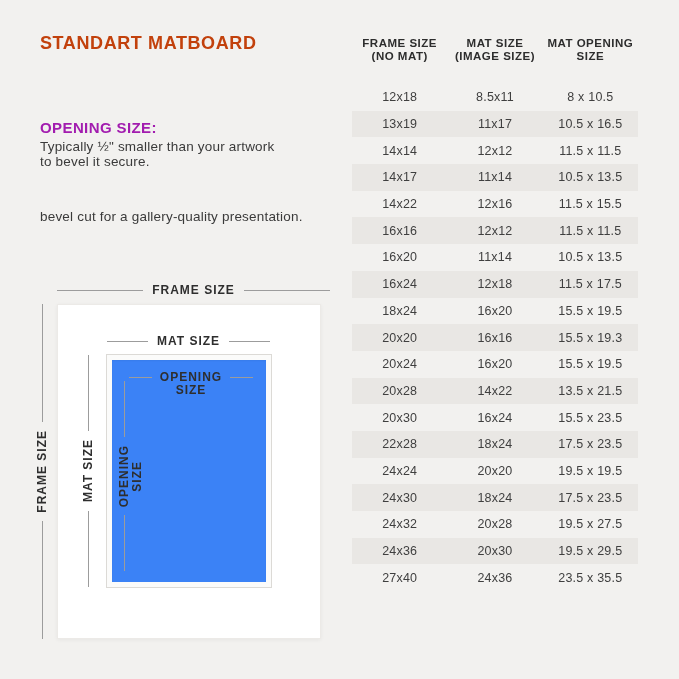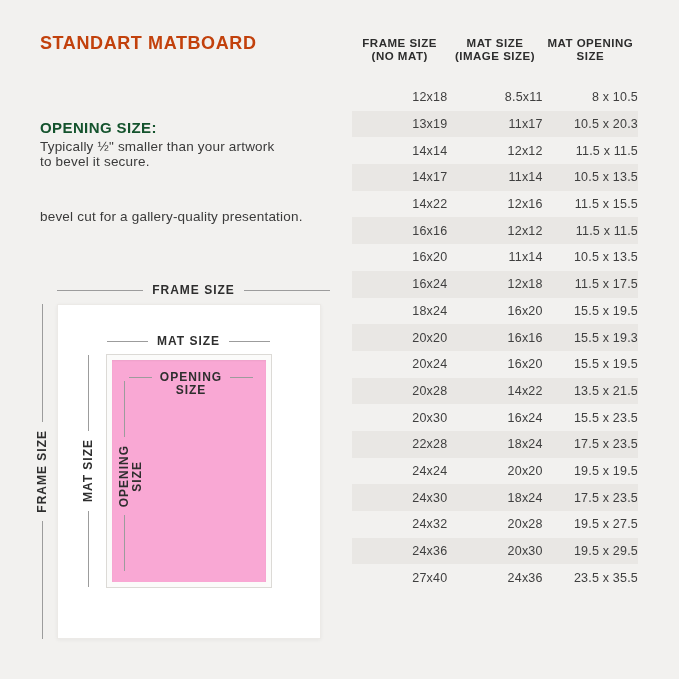--- a/index.html
+++ b/index.html
@@ -13,21 +13,21 @@
   .title{
     position:absolute;left:40px;top:33px;
     font-size:18px;font-weight:700;line-height:1.13;
     letter-spacing:.6px;color:#c2410c;
   }
   .section{position:absolute;left:40px;width:300px;}
   .sec-opening{top:120px;}
   .sec-bevel{top:194px;}
   .section h2{
     margin:0 0 3px 0;font-size:15px;font-weight:700;
-    letter-spacing:.4px;color:#14532d;line-height:16px;
+    letter-spacing:.4px;color:#a21caf;line-height:16px;
   }
   .section p{margin:0;font-size:13.5px;line-height:15px;color:#3a3a3a;letter-spacing:.2px;}
   
   .diagram{position:absolute;left:40px;top:283px;width:295px;height:366px;}
   .hline{flex:1;height:1px;background:#9c9c9c;}
   .vline{flex:1;width:1px;background:#9c9c9c;}
   .diag-label{
     font-size:12px;font-weight:600;letter-spacing:1px;color:#2e2e2e;
     white-space:nowrap;line-height:13px;text-align:center;
   }
@@ -44,21 +44,21 @@
   .v-frame{
     position:absolute;left:-4px;top:21px;width:12px;height:335px;
     display:flex;flex-direction:column;align-items:center;gap:8px;
   }
   .mat-row{
     position:absolute;left:49px;top:29px;width:163px;height:14px;
     display:flex;align-items:center;gap:9px;
   }
   .mat-box{
     position:absolute;left:49px;top:50px;width:164px;height:232px;
-    background:#f9a8d4;border:5px solid #fbfbfa;
+    background:#3b82f6;border:5px solid #fbfbfa;
     box-shadow:0 0 0 1px #dcdad6, inset 0 1px 2px rgba(0,0,0,.05);
     box-sizing:border-box;
   }
   .v-mat{
     position:absolute;left:24px;top:50px;width:12px;height:232px;
     display:flex;flex-direction:column;align-items:center;gap:8px;
   }
   .opening-row{
     position:absolute;left:17px;top:11px;width:124px;
     display:flex;align-items:flex-start;gap:8px;
@@ -76,21 +76,21 @@
   .thead{display:grid;grid-template-columns:1fr 1fr 1fr;margin-bottom:22px;}
   .th{
     text-align:center;font-size:11.5px;font-weight:700;
     letter-spacing:.5px;color:#2d2d2d;line-height:12.5px;
   }
   .trow{
     display:grid;grid-template-columns:1fr 1fr 1fr;
     height:26.7px;align-items:center;
   }
   .trow:nth-child(even){background:#E9E7E4;}
-  .tcell{text-align:right;font-size:12.5px;color:#3f3f3f;letter-spacing:.2px;}
+  .tcell{text-align:center;font-size:12.5px;color:#3f3f3f;letter-spacing:.2px;}
 </style>
 </head>
 <body>
 
 <div class="page">
 
   <div class="title">
     <div>STANDART MATBOARD</div>
   </div>
 
@@ -180,21 +180,21 @@
     </div>
     <div class="tbody">
         <div class="trow">
           <div class="tcell">12x18</div>
           <div class="tcell">8.5x11</div>
           <div class="tcell">8 x 10.5</div>
         </div>
         <div class="trow">
           <div class="tcell">13x19</div>
           <div class="tcell">11x17</div>
-          <div class="tcell">10.5 x 20.3</div>
+          <div class="tcell">10.5 x 16.5</div>
         </div>
         <div class="trow">
           <div class="tcell">14x14</div>
           <div class="tcell">12x12</div>
           <div class="tcell">11.5 x 11.5</div>
         </div>
         <div class="trow">
           <div class="tcell">14x17</div>
           <div class="tcell">11x14</div>
           <div class="tcell">10.5 x 13.5</div>

